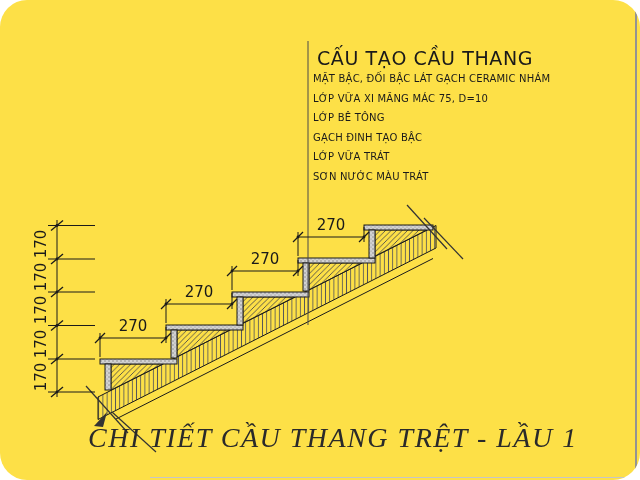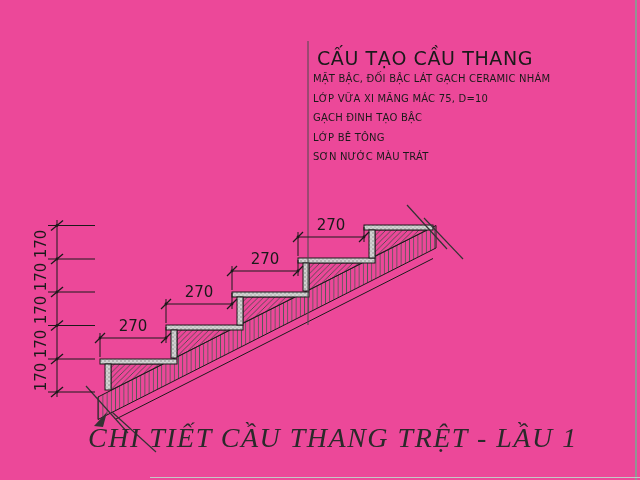--- a/index.html
+++ b/index.html
@@ -1,17 +1,17 @@
 <!DOCTYPE html>
 <html><head>
 <meta charset="utf-8">
 <style>
   html,body{margin:0;padding:0;background:#fff;}
-  #stage{position:relative;width:640px;height:480px;background:#ec4899;overflow:hidden;
-         font-family:"DejaVu Sans","Liberation Sans",sans-serif;color:#1a1a1a;}
+  #stage{position:relative;width:640px;height:480px;background:#fde047;overflow:hidden;
+         font-family:"DejaVu Sans","Liberation Sans",sans-serif;color:#1a1a1a;border-radius:27px;}
   #linework{position:absolute;left:0;top:0;}
   .title{position:absolute;left:317px;top:47px;font-size:19px;letter-spacing:.6px;white-space:nowrap;}
   .notes{position:absolute;left:313px;top:69px;font-size:10px;line-height:19.5px;letter-spacing:.2px;}
   .notes div{white-space:nowrap;}
   .dim{position:absolute;font-size:15px;width:34px;text-align:center;white-space:nowrap;}
   .dim-tread-1{left:116px;top:317px;}
   .dim-tread-2{left:182px;top:283px;}
   .dim-tread-3{left:248px;top:250px;}
   .dim-tread-4{left:314px;top:216px;}
   .dim-riser{transform:rotate(-90deg);transform-origin:center;}
@@ -152,22 +152,23 @@
       <circle cx="298" cy="237" r="1.4" fill="#1a1a1a" stroke="none"></circle>
       <circle cx="364" cy="237" r="1.4" fill="#1a1a1a" stroke="none"></circle>
     </g>
   </svg>
 
   <div class="title">CẤU TẠO CẦU THANG</div>
 
   <div class="notes">
     <div>MẶT BẬC, ĐỐI BẬC LÁT GẠCH CERAMIC NHÁM</div>
     <div>LỚP VỮA XI MĂNG MÁC 75, D=10</div>
+    <div>LỚP BÊ TÔNG</div>
     <div>GẠCH ĐINH TẠO BẬC</div>
-    <div>LỚP BÊ TÔNG</div>
+    <div>LỚP VỮA TRÁT</div>
     <div>SƠN NƯỚC MÀU TRÁT</div>
   </div>
 
   <div class="dim dim-tread-1">270</div>
   <div class="dim dim-tread-2">270</div>
   <div class="dim dim-tread-3">270</div>
   <div class="dim dim-tread-4">270</div>
 
   <div class="dim dim-riser dim-riser-1">170</div>
   <div class="dim dim-riser dim-riser-2">170</div>

